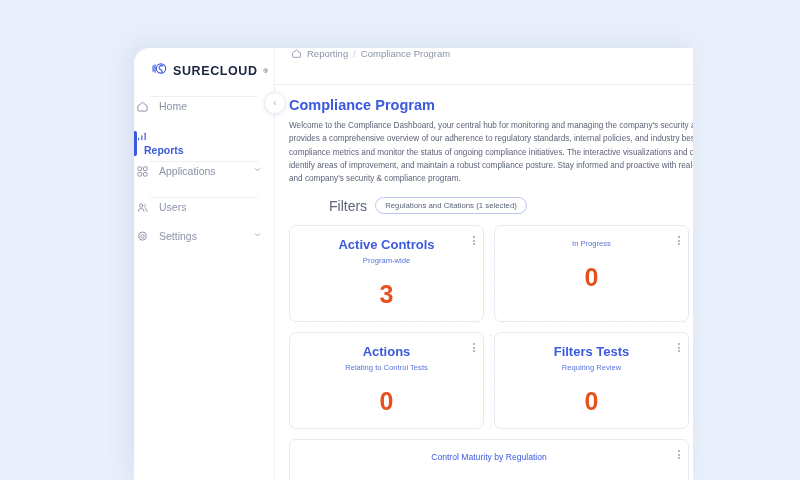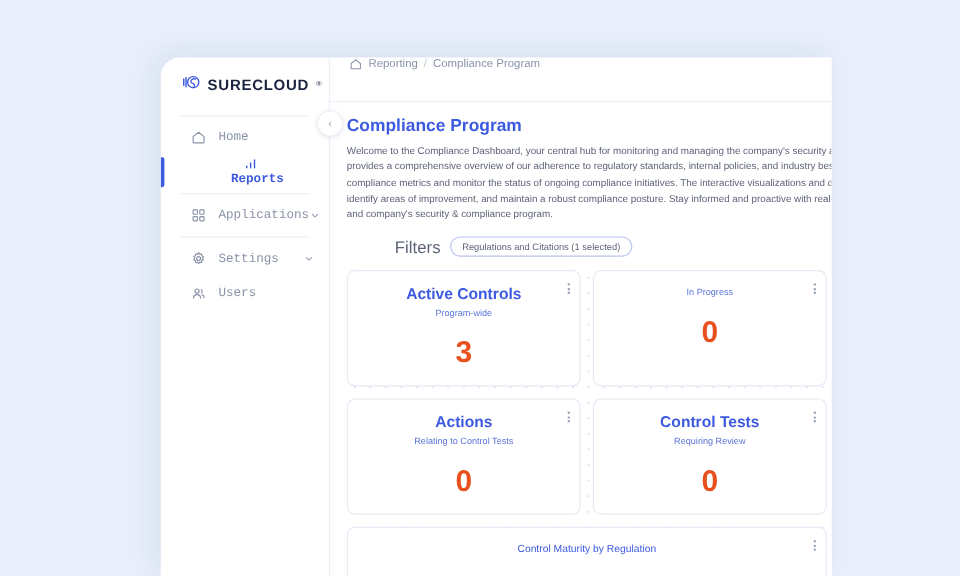--- a/index.html
+++ b/index.html
@@ -39,24 +39,24 @@
   .logo-mark { flex: 0 0 auto; display: block; }
   .logo-text {
     font-size: 12.5px; font-weight: bold; letter-spacing: 0.6px;
     color: #1b2340;
   }
   .logo-reg { font-size: 6px; vertical-align: super; color: #1b2340; }
 
   .nav-div { height: 1px; background: #eceff6; margin: 3px 16px; }
 
   .nav-item {
-    display: flex; align-items: center;
-    height: 29px; padding-left: 25px; padding-right: 12px;
+    display: flex; align-items: flex-start;
+    height: 29px; padding-left: 2px; padding-right: 12px;
     color: #8a93a8; font-size: 10.5px;
-    position: relative; cursor: pointer; font-family: Liberation Mono, monospace;
+    position: relative; cursor: pointer;
   }
   .nav-item .ic { width: 15px; flex: 0 0 15px; display:flex; align-items:center; }
   .nav-item .lbl { margin-left: 8px; white-space: nowrap; }
   .nav-item .chev { margin-left: auto; display: flex; }
   .nav-item.active { color: #3c5ae0; font-weight: bold; flex-direction: column; }
   .nav-item.active::before {
     content: ""; position: absolute; left: 0; top: 2px; bottom: 2px;
     width: 2.5px; background: #3c5ae0; border-radius: 0 2px 2px 0;
   }
 
@@ -205,44 +205,44 @@
           <svg width="9" height="9" viewBox="0 0 20 20" fill="none" stroke="#9aa3b8" stroke-width="2" stroke-linecap="round" stroke-linejoin="round">
             <path d="M5 8 L10 13 L15 8"></path>
           </svg>
         </span>
       </div>
 
       <div class="nav-div"></div>
 
       <div class="nav-item">
         <span class="ic">
-          <svg width="13" height="13" viewBox="0 0 20 20" fill="none" stroke="#8a93a8" stroke-width="1.5">
-            <circle cx="10" cy="10" r="2.6"></circle>
-            <path d="M10 2.4 l1.3 1.9 2.3 -0.4 0.5 2.3 2 1.2 -1 2.1 1 2.1 -2 1.2 -0.5 2.3 -2.3 -0.4 -1.3 1.9 -1.3 -1.9 -2.3 0.4 -0.5 -2.3 -2 -1.2 1 -2.1 -1 -2.1 2 -1.2 0.5 -2.3 2.3 0.4 Z" stroke-linejoin="round"></path>
-          </svg>
-        </span>
-        <span class="lbl">Settings</span>
-        <span class="chev">
-          <svg width="9" height="9" viewBox="0 0 20 20" fill="none" stroke="#9aa3b8" stroke-width="2" stroke-linecap="round" stroke-linejoin="round">
-            <path d="M5 8 L10 13 L15 8"></path>
-          </svg>
-        </span>
-      </div>
-
-      <div class="nav-item">
-        <span class="ic">
           <svg width="13" height="13" viewBox="0 0 20 20" fill="none" stroke="#8a93a8" stroke-width="1.5" stroke-linecap="round">
             <circle cx="8" cy="7" r="2.6"></circle>
             <path d="M3.5 16 a4.5 4.5 0 0 1 9 0"></path>
             <path d="M13.5 5.2 a2.4 2.4 0 0 1 0 4.2"></path>
             <path d="M14.5 11.6 a4.3 4.3 0 0 1 2.6 4"></path>
           </svg>
         </span>
         <span class="lbl">Users</span>
       </div>
+
+      <div class="nav-item">
+        <span class="ic">
+          <svg width="13" height="13" viewBox="0 0 20 20" fill="none" stroke="#8a93a8" stroke-width="1.5">
+            <circle cx="10" cy="10" r="2.6"></circle>
+            <path d="M10 2.4 l1.3 1.9 2.3 -0.4 0.5 2.3 2 1.2 -1 2.1 1 2.1 -2 1.2 -0.5 2.3 -2.3 -0.4 -1.3 1.9 -1.3 -1.9 -2.3 0.4 -0.5 -2.3 -2 -1.2 1 -2.1 -1 -2.1 2 -1.2 0.5 -2.3 2.3 0.4 Z" stroke-linejoin="round"></path>
+          </svg>
+        </span>
+        <span class="lbl">Settings</span>
+        <span class="chev">
+          <svg width="9" height="9" viewBox="0 0 20 20" fill="none" stroke="#9aa3b8" stroke-width="2" stroke-linecap="round" stroke-linejoin="round">
+            <path d="M5 8 L10 13 L15 8"></path>
+          </svg>
+        </span>
+      </div>
     </div>
 
     <div class="main">
 
       <div class="collapse-btn">
         <span>‹</span>
       </div>
 
       <div class="crumb-bar">
         <span>
@@ -301,21 +301,21 @@
               <div class="kpi-sub">Relating to Control Tests</div>
               <div class="kpi-value">0</div>
             </div>
 
             <div class="card kpi-card">
               <div class="dots">
                   <i></i>
                   <i></i>
                   <i></i>
                 </div>
-              <div class="kpi-title">Control Tests</div>
+              <div class="kpi-title">Filters Tests</div>
               <div class="kpi-sub">Requiring Review</div>
               <div class="kpi-value">0</div>
             </div>
           </div>
 
           <div class="row">
             <div class="card wide-card big">
               <div class="dots">
                   <i></i>
                   <i></i>

